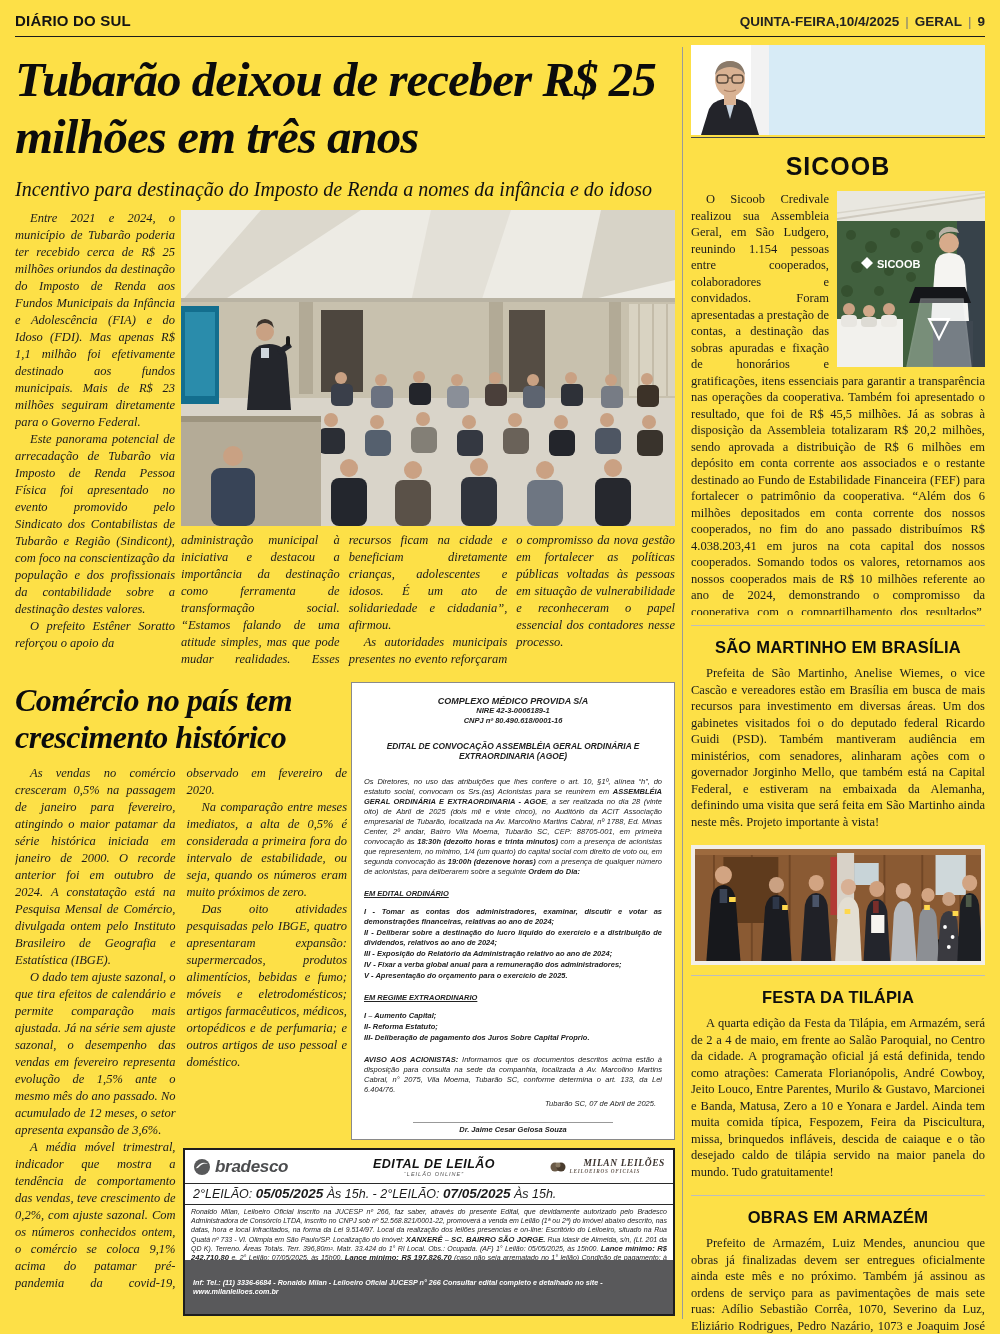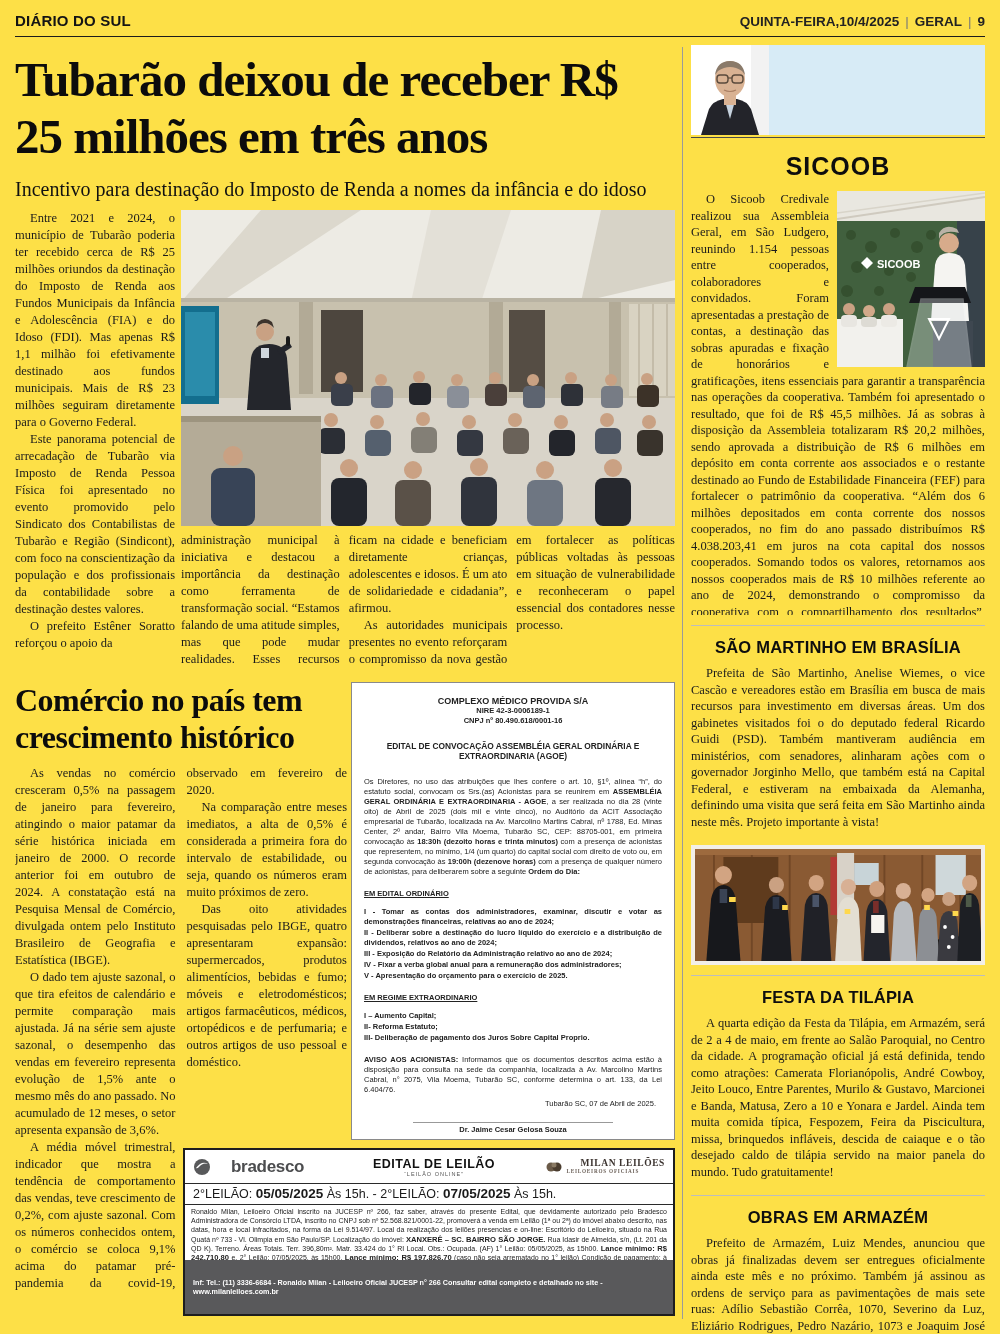--- a/index.html
+++ b/index.html
@@ -14,21 +14,21 @@
   .pageheader {
     display:flex; justify-content:space-between; align-items:flex-end;
     border-bottom:1.5px solid #1c1c1c; padding-bottom:7px;
     font-family:"Liberation Sans", sans-serif;
   }
   .masthead { font-weight:bold; font-size:15px; letter-spacing:.2px; }
   .dateline { font-size:13.5px; font-weight:bold; color:#222; }
   .dateline .sep { font-weight:normal; color:#777; padding:0 6px; }
   
   .content { display:flex; margin-top:2px; height:1280px; }
-  .left-zone { width:660px; flex:none; }
+  .left-zone { width:660px; flex:none;font-style:italic; }
   .vdivider { width:1px; background:#9a9a9a; margin:8px 8px 0 7px; flex:none; }
   .right-zone { flex:1; min-width:0; padding-top:6px; }
   
   .headline {
     font-size:49px; line-height:57px; font-weight:bold; letter-spacing:-1px;
     margin-top:12px; color:#0c0c0c;
   }
   .subheadline { font-size:20px; margin:13px 0 9px 0; color:#111; }
   .article-row { display:flex; height:462px; overflow:hidden; }
   .abody { font-size:12.5px; line-height:17px; text-align:justify; color:#1b1b1b; }
@@ -61,21 +61,21 @@
   .legal-date { margin-top:4px; text-align:right; padding-right:6px; }
   .sig { width:200px; margin:13px auto 0 auto; text-align:center; font-weight:bold; }
   .sig .line { border-top:1px solid #999; margin-bottom:2px; }
   
   .ad {
     position:absolute; left:168px; top:466px; width:492px; height:168px;
     border:2px solid #1e1e1e; background:#fff; overflow:hidden;
     font-family:"Liberation Sans", sans-serif;
   }
   .ad-head { display:flex; align-items:center; padding:3px 8px; height:33px; }
-  .ad-brand { display:flex; align-items:center; gap:20px; width:150px; }
+  .ad-brand { display:flex; align-items:center; gap:4px; width:150px; }
   .ad-brand span { font-size:17px; font-weight:bold; color:#4c4d4f; letter-spacing:-.3px; }
   .ad-titleblock { flex:1; text-align:center; }
   .ad-title { font-size:12.5px; font-weight:bold; letter-spacing:.5px; color:#111; }
   .ad-sub { font-size:5.5px; color:#555; letter-spacing:1px; }
   .ad-milan { width:140px; display:flex; align-items:center; justify-content:flex-end; gap:4px; text-align:left; }
   .milan-name { font-family:"Liberation Serif", serif; font-weight:bold; font-size:9.5px; color:#3c3430; letter-spacing:.6px; line-height:9px;margin-left:14px;}
   .milan-sub { font-family:"Liberation Serif", serif; font-weight:bold; font-size:5.2px; color:#6a5f57; letter-spacing:.8px;}
   .ad-dates { border-top:1.5px solid #2a2a2a; border-bottom:1px solid #2a2a2a;
     padding:2px 8px 3px 8px; font-size:12.5px; color:#1a1a1a; }
   .ad-dates b { font-size:13.5px; }

